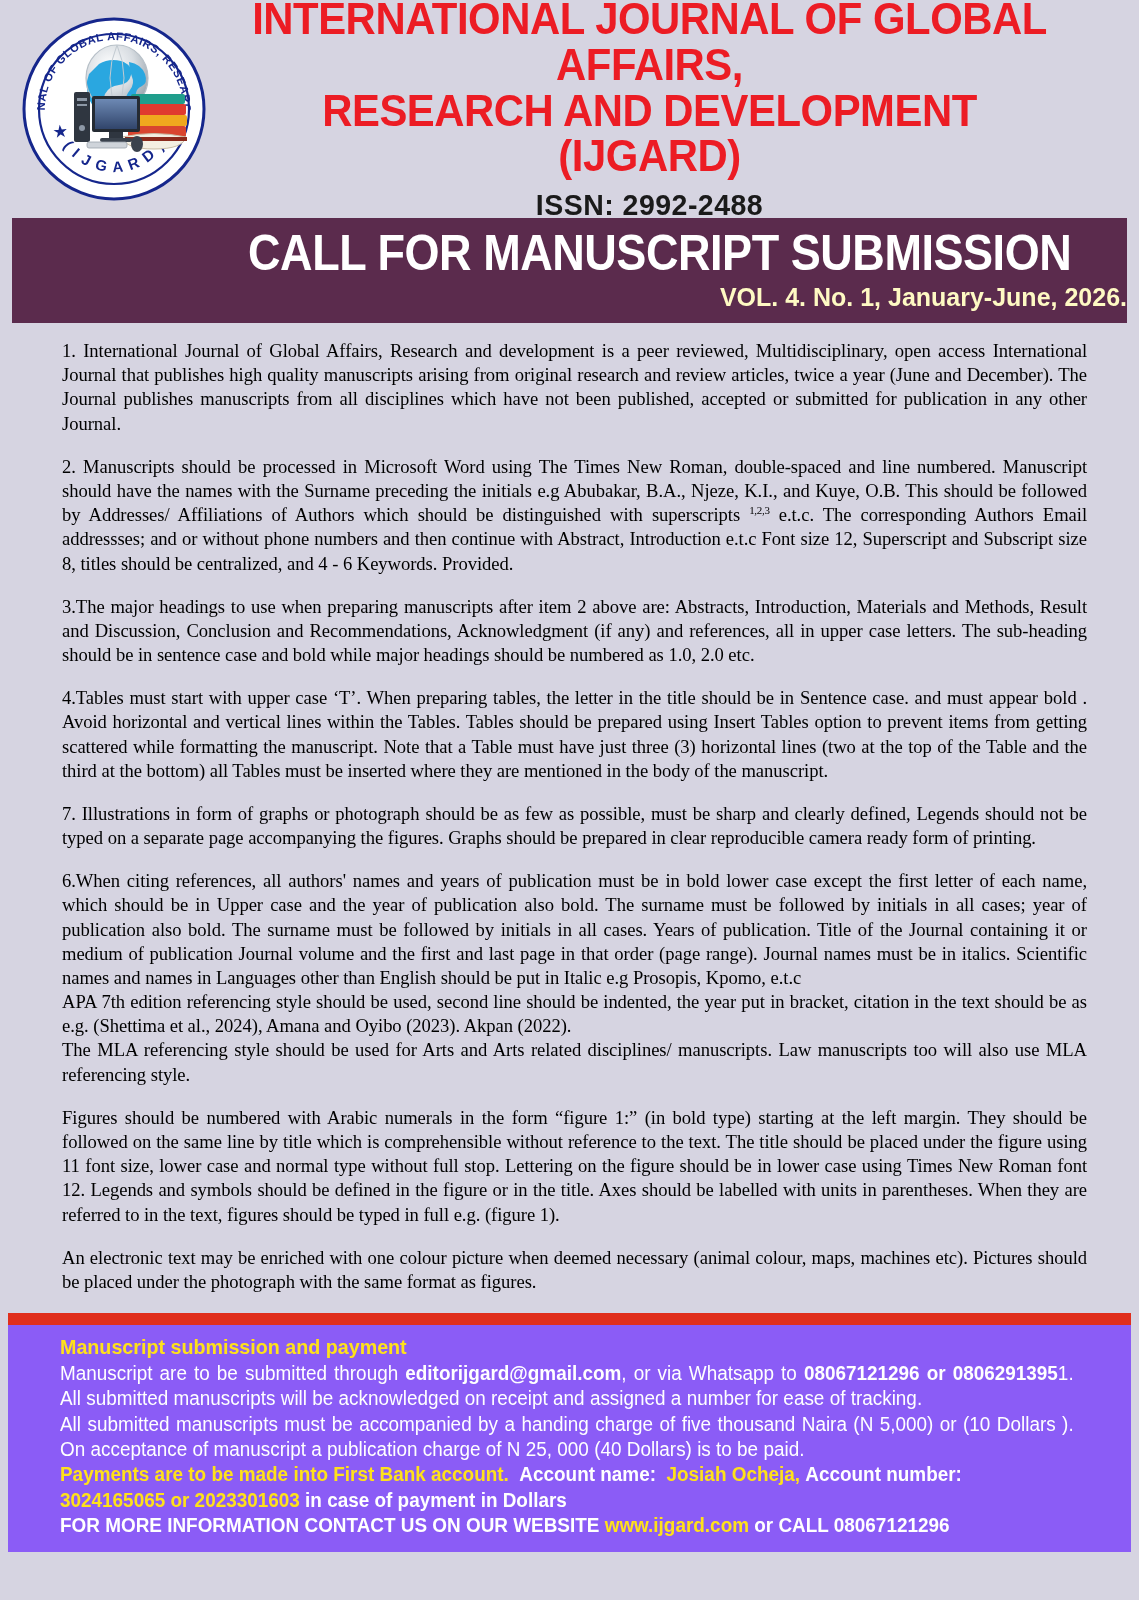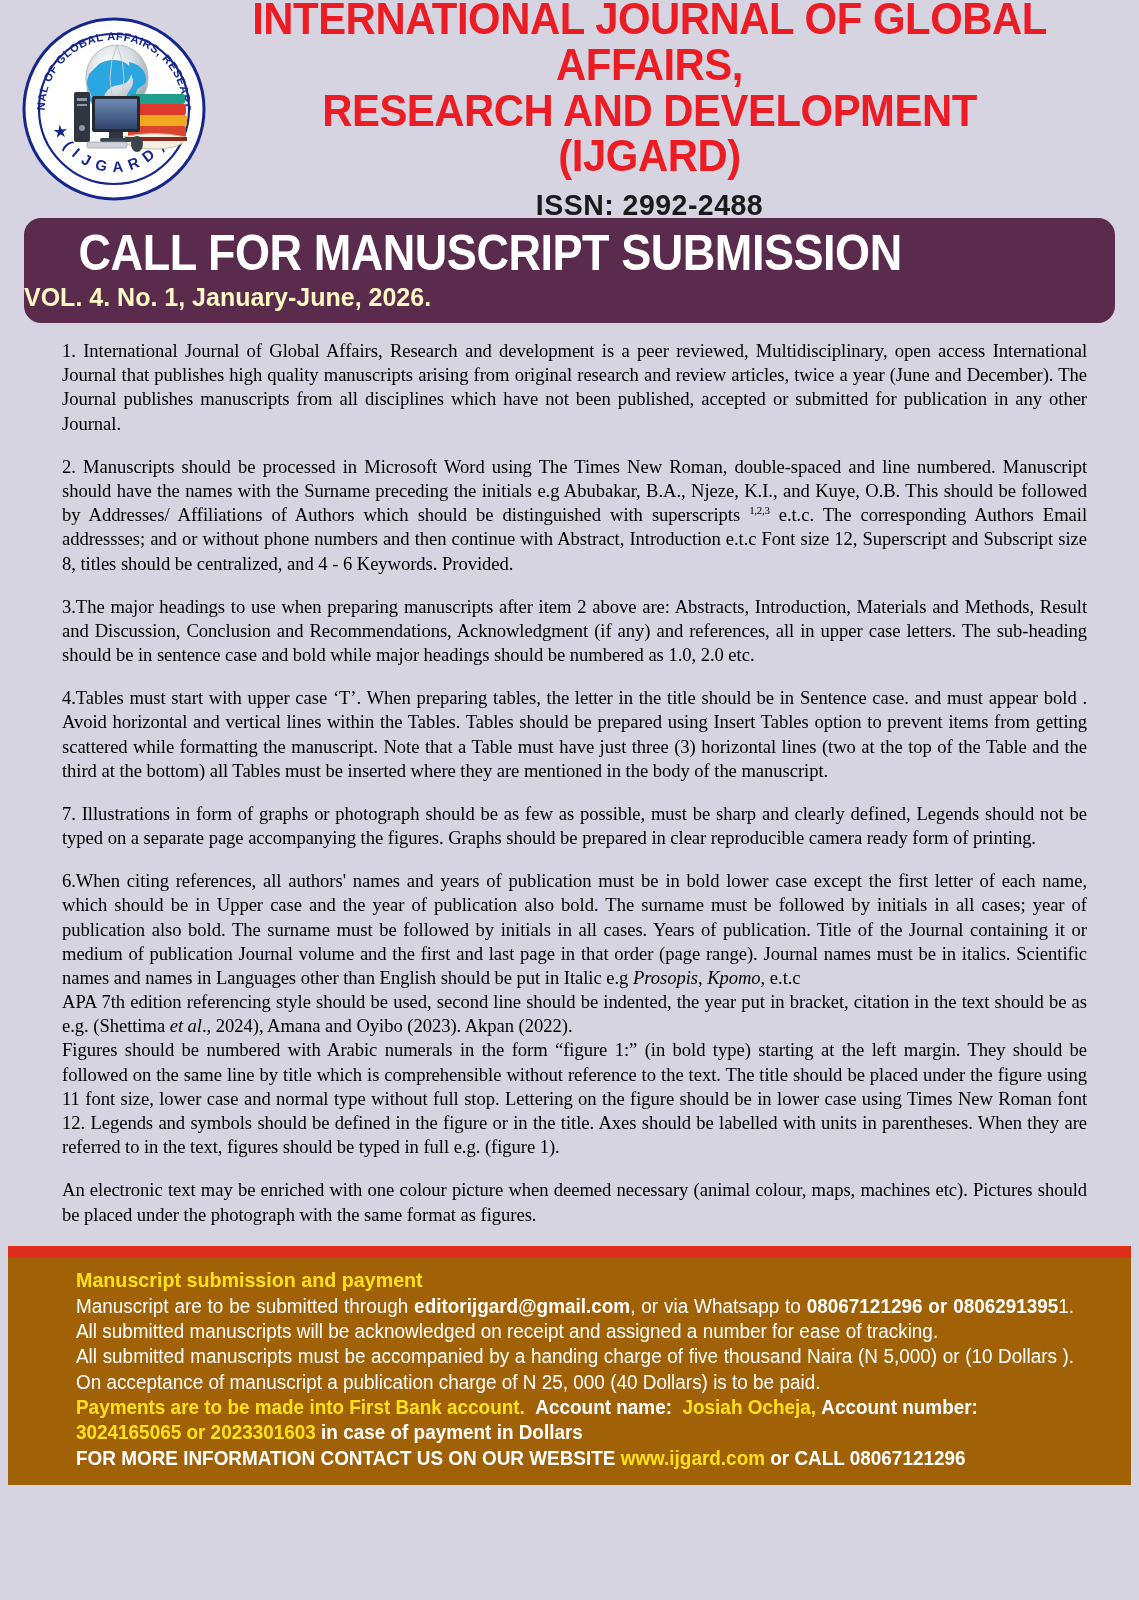--- a/index.html
+++ b/index.html
@@ -61,24 +61,23 @@
     font-size: 30px;
     color: #1a1a1a;
     margin-top: 9px;
     letter-spacing: 0.5px;
     transform: scaleX(0.95);
   }
 
   
   .call-banner {
     background: #5b2b4d;
-    margin: 0 24px;
+    margin: 0 12px;
     padding: 9px 0 11px;
-    text-align: left;
-    border-radius: 17px;
+    text-align: right;
   }
   .call-title {
     font-family: "Liberation Sans Narrow", "Liberation Sans", sans-serif;
     font-weight: bold;
     font-size: 50px;
     line-height: 1.04;
     color: #ffffff;
     letter-spacing: -0.5px;
     transform: scaleX(0.9);
   }
@@ -107,34 +106,34 @@
   }
   .para.tight { margin-bottom: 0; }
   .sec-head {
     font-family: "Liberation Serif", serif;
     font-size: 18.6px;
     color: #e8463c;
     margin: 0 0 1px 0;
     line-height: 1.25;
   }
   .sup { font-size: 11px; vertical-align: super; letter-spacing: -0.3px; }
-  .ital { font-style: italic; }
+  .ital { }
 
   
   .red-rule {
     height: 12px;
     background: #e02e1c;
     margin: 14px 8px 0 8px;
   }
 
   
   .footer {
-    background: #a16207;
+    background: #8b5cf6;
     margin: 0 8px 2px 8px;
-    padding: 10px 26px 14px 68px;
+    padding: 10px 26px 14px 52px;
     color: #ffffff;
     font-family: "Liberation Sans Narrow", "Liberation Sans", sans-serif;
   }
   .f-head {
     color: #ffe11a;
     font-weight: bold;
     font-size: 20.5px;
     margin-bottom: 2px;
     transform: scaleX(0.96);
     transform-origin: left;
@@ -238,20 +237,21 @@
   <p class="para">3.The major headings to use when preparing manuscripts after item 2 above are: Abstracts, Introduction, Materials and Methods, Result and Discussion, Conclusion and Recommendations,  Acknowledgment (if any)  and references, all in upper case  letters. The sub-heading  should be in sentence case and bold while major headings should be numbered as 1.0, 2.0 etc.</p>
 
   <p class="para">4.Tables must start with upper case ‘T’. When preparing tables, the letter in the title should be in Sentence case. and  must appear bold . Avoid horizontal and vertical lines within the Tables. Tables should be prepared using Insert Tables option to prevent items from getting scattered while formatting the manuscript. Note that a Table must have just three (3) horizontal lines (two at the top of the Table and the third at the bottom) all Tables  must be inserted where they are mentioned in the body of the manuscript.</p>
 
   <p class="para">7. Illustrations in form of graphs or photograph should be as few as possible, must be sharp and clearly defined, Legends should not be typed on a separate page accompanying the figures. Graphs should be prepared in clear reproducible camera ready form of printing.</p>
 
   <p class="para tight"><span>6.When citing references, all authors' names and years of publication must be in bold lower case except the first letter of each name, which should be in Upper case and the year of publication also bold. The surname must be followed by initials in all cases; year of publication   also bold. The surname must be followed by initials in all cases. Years of publication. Title of  the Journal containing it or medium of publication Journal volume and the first and last page in that order (page range). Journal names must be in italics.  Scientific names and names in Languages other than English should be put in Italic e.g </span><span class="ital">Prosopis, Kpomo,</span><span>  e.t.c</span></p>
 
   <p class="para tight"><span>APA 7th edition  referencing style should be  used, second line should be indented, the year put in bracket, citation in the text should be  as e.g. (Shettima </span><span class="ital">et al</span><span>., 2024), Amana and Oyibo (2023). Akpan (2022).</span></p>
 
+  <p class="para">The MLA referencing style should be used for Arts and Arts related disciplines/ manuscripts. Law manuscripts too will also  use MLA referencing style.</p>
 
   <p class="para">Figures should be numbered with Arabic numerals in the form “figure 1:” (in bold type) starting at the left margin. They should be followed on the same line by title which is comprehensible without reference to the text. The title should be placed under the figure using 11 font size, lower case and normal type without full stop. Lettering on the figure should be in lower case using Times New Roman font 12. Legends and symbols should be defined in the figure or in the title. Axes should be labelled with units in parentheses. When they are referred to in the text, figures should be typed in full e.g. (figure 1).</p>
 
   <p class="para">An electronic text may be enriched with one colour picture when deemed necessary (animal colour, maps, machines etc). Pictures should be placed under the photograph with the same format as figures.</p>
 
 </div>
 
 <div class="red-rule"></div>
 
 <div class="footer">

